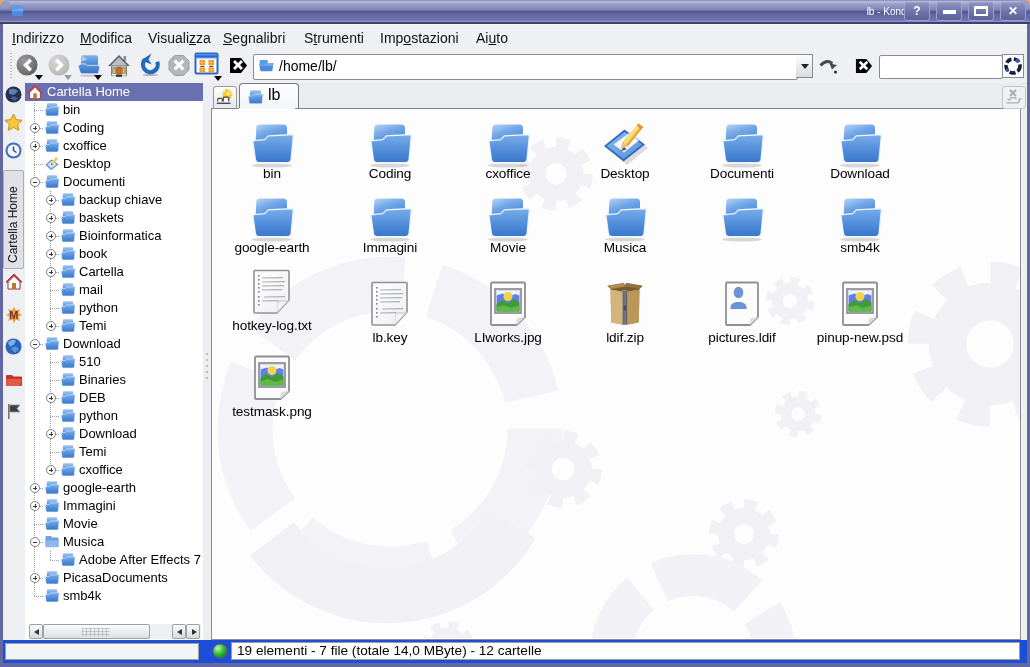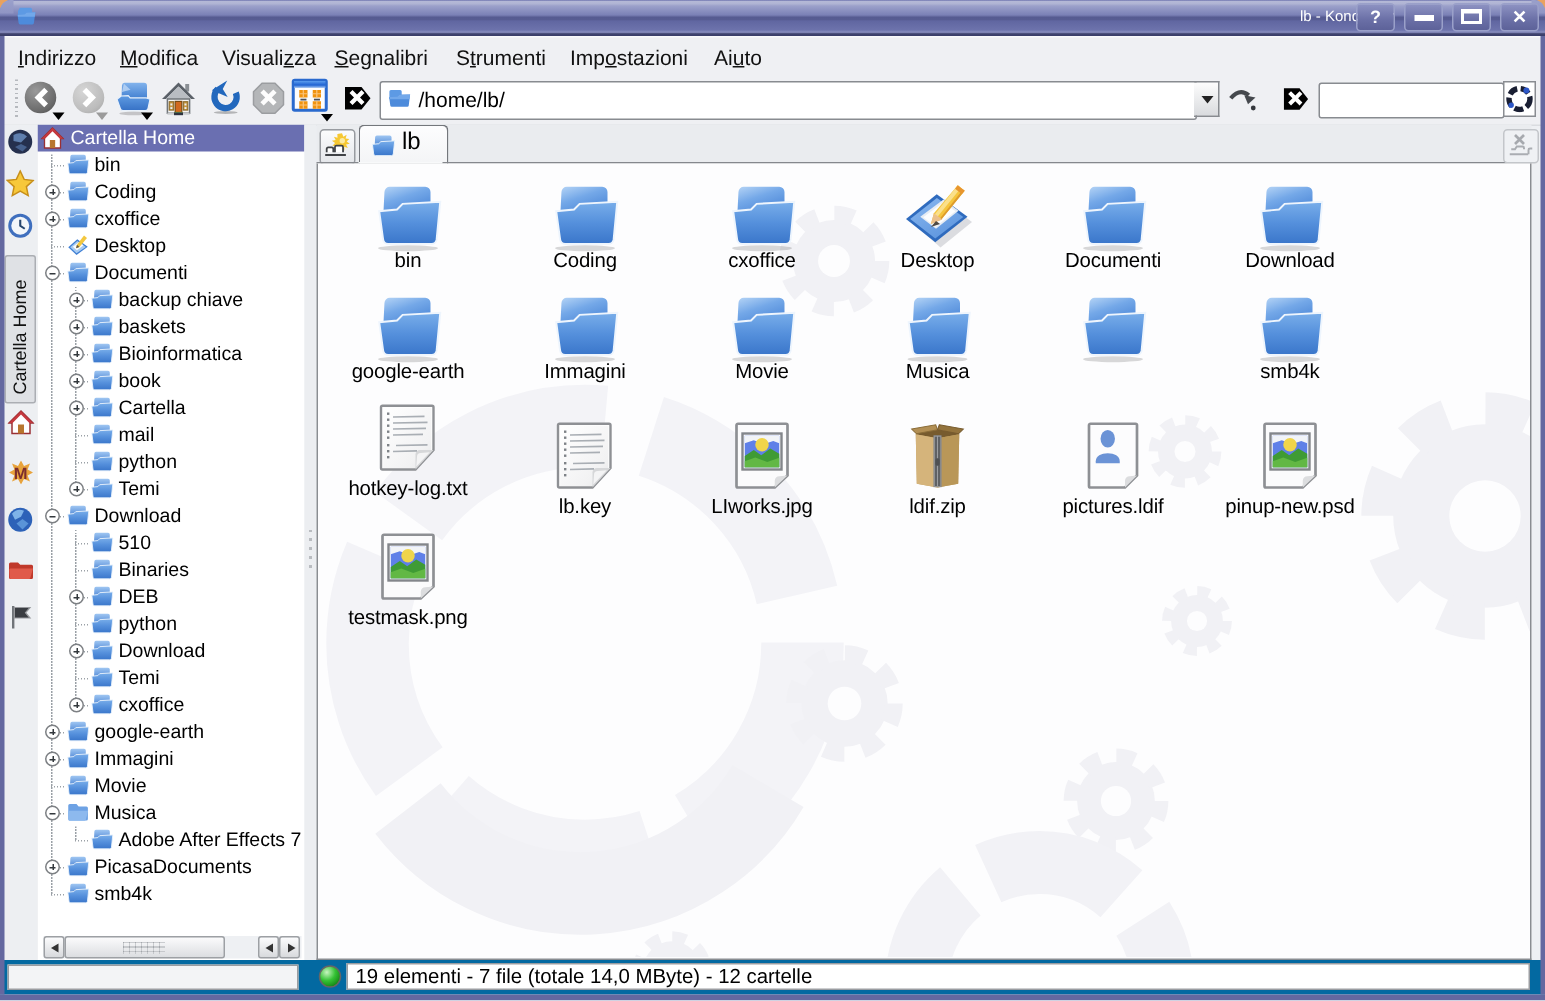--- a/index.html
+++ b/index.html
@@ -32,21 +32,21 @@
 .trow{position:absolute;height:18px;font-size:13px;line-height:18px;color:#000;white-space:nowrap}
 .exp{position:absolute;width:10px;height:10px;border:1px solid #7d8084;border-radius:50%;background:#fff;box-sizing:border-box}
 .exp i{position:absolute;left:2px;top:3.5px;width:4px;height:1px;background:#33383d}
 .exp.plus b{position:absolute;left:3.5px;top:2px;width:1px;height:4px;background:#33383d}
 #splitter{left:203px;top:83px;width:8px;height:557px;background:#eceef1}
 #content{left:211px;top:109px;width:810px;height:531px;background:#fdfdfe;border:1px solid #8a8d91;border-top:none;box-sizing:border-box;overflow:hidden}
 #tabbar{left:211px;top:83px;width:810px;height:26px;background:#eaecef}
 .cell{position:absolute;width:100px;text-align:center;font-size:13.6px;color:#000;letter-spacing:-0.1px}
 .cell .lbl{margin-top:2px;line-height:14.5px}
 
-#statusbar{left:0;top:640px;width:1030px;height:23px;background:#0369a1}
+#statusbar{left:0;top:640px;width:1030px;height:23px;background:#1d4ed8}
 .sbox{position:absolute;border:1px solid #9b9da1;background:#f3f4f6;box-sizing:border-box}
 
 #bl{left:0;top:24px;width:3px;height:639px;background:#6468a0}
 #br{right:0;top:24px;width:3px;height:639px;background:#6468a0}
 #bb{left:0;top:663px;width:1030px;height:4px;background:#6468a0}
 </style></head>
 <body>
 
 <div id="titlebar" class="abs">
   <div class="abs tl"></div>

